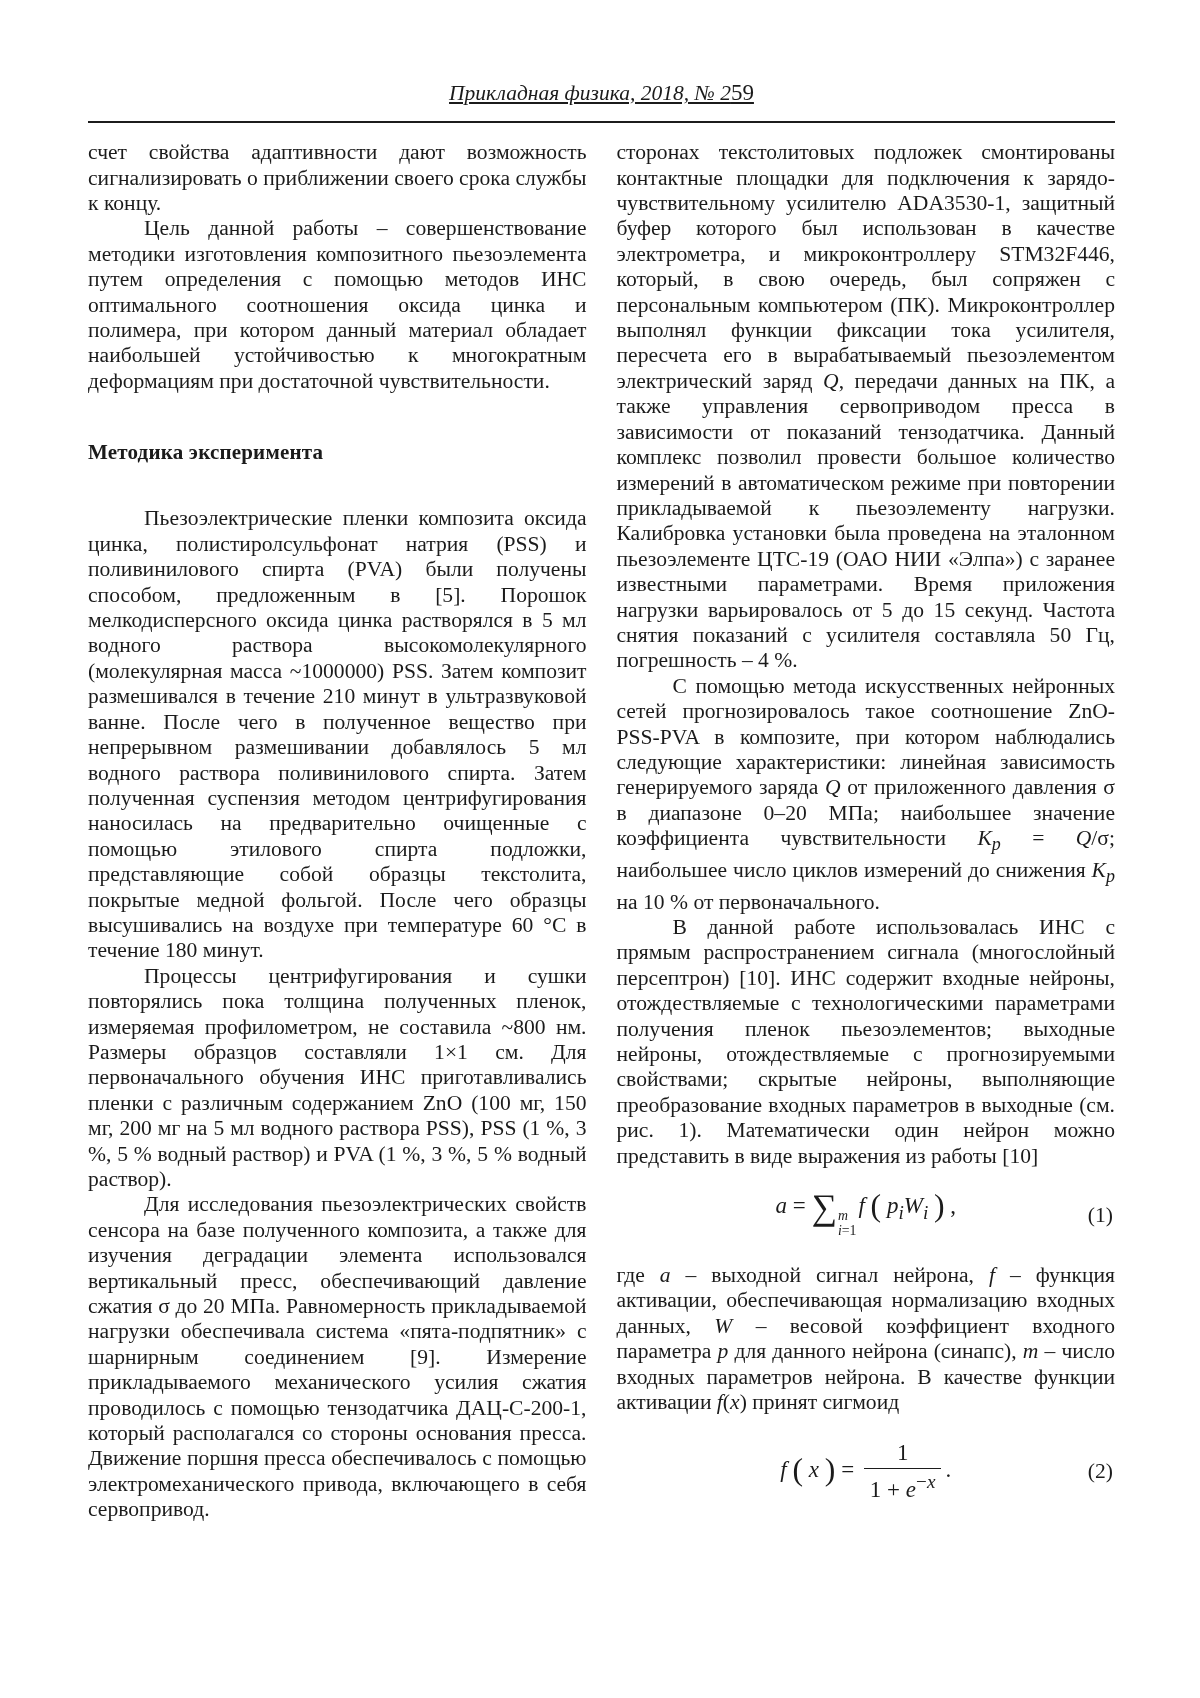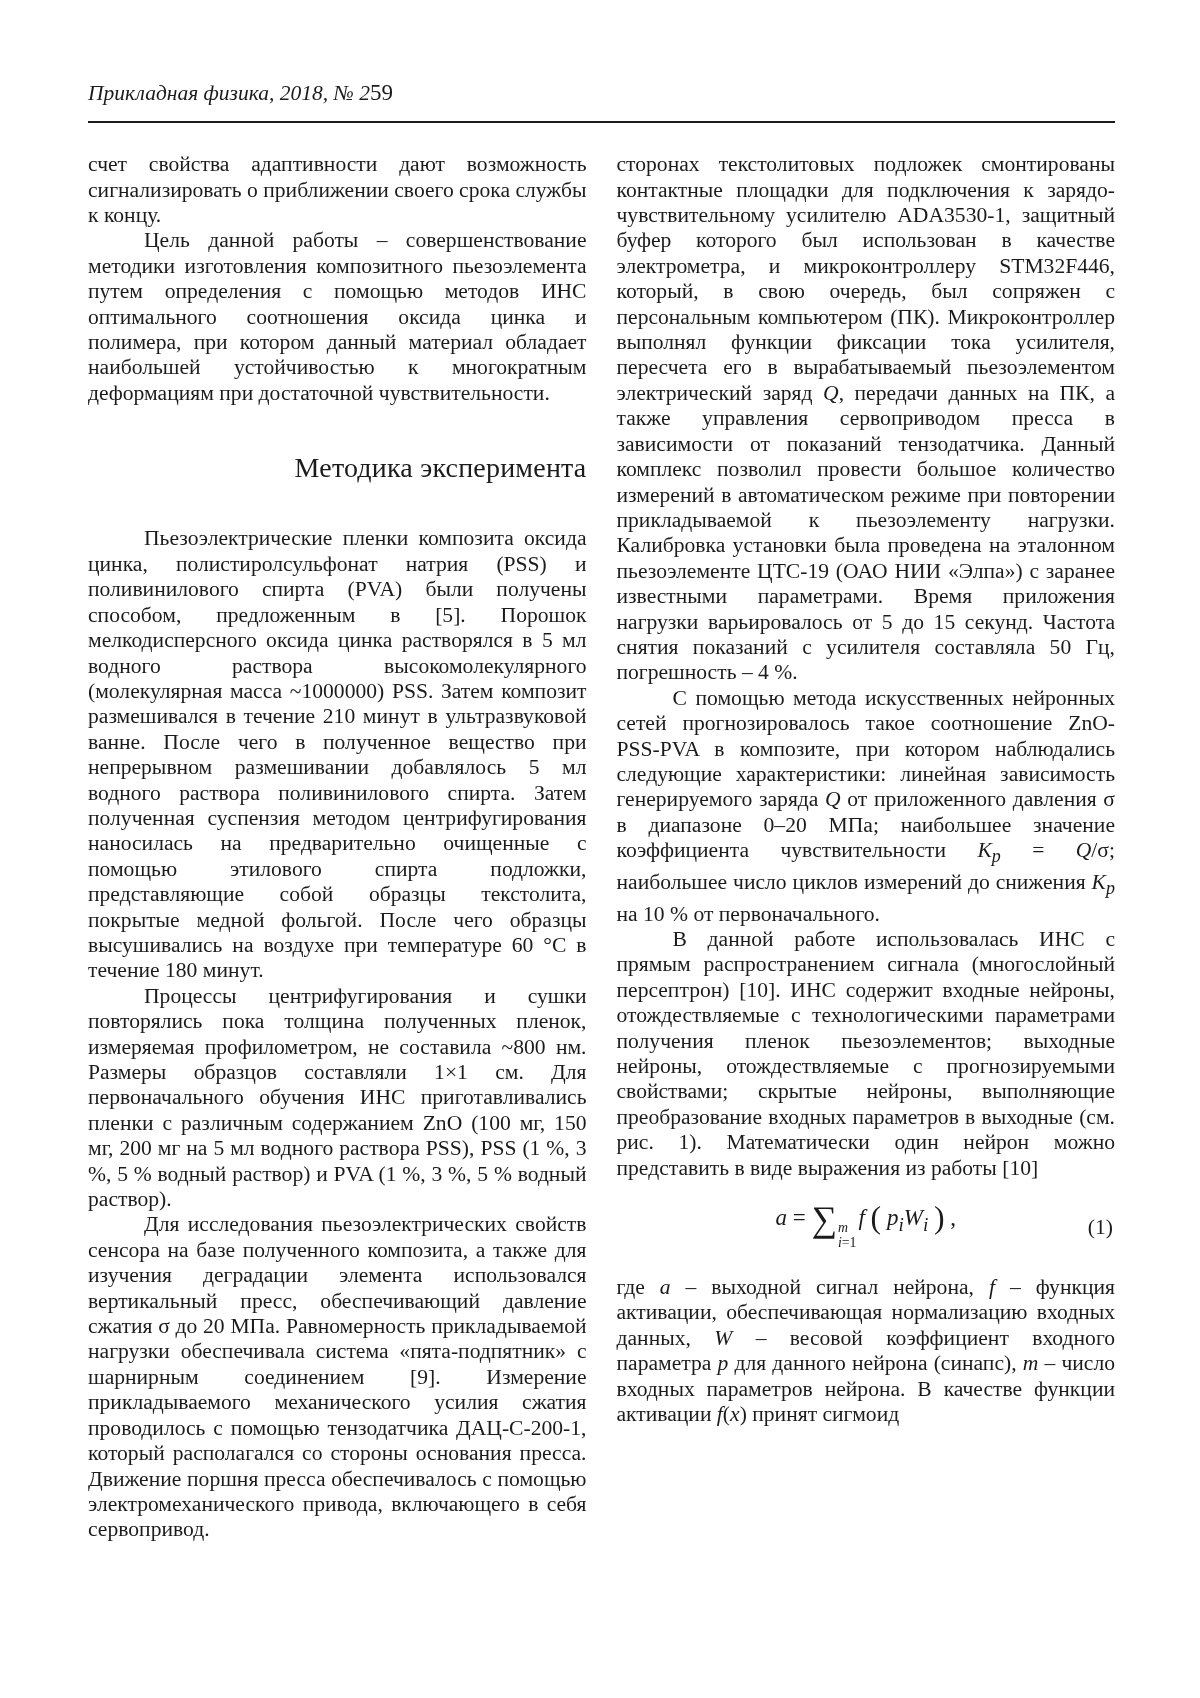--- a/index.html
+++ b/index.html
@@ -7,31 +7,31 @@
     position:relative;
     width:1200px;height:1698px;
     box-sizing:border-box;
     padding:80px 85px 0 88px;
     background:#ffffff;
     color:#1b1b1b;
     font-family:"Liberation Serif", serif;
     overflow:hidden;
   }
   .running-head{
-    display:flex;justify-content:flex-start;align-items:baseline;
-    font-style:italic;font-size:21.5px;line-height:1.1;
+    display:flex;justify-content:center;align-items:baseline;
+    font-style:italic;font-size:21.5px;line-height:1.1;text-decoration:underline;
   }
   .running-head .pagenum{font-style:normal;font-size:23px;}
   .head-rule{height:2.6px;background:#1c1c1c;margin-top:15px;}
   .columns{display:flex;gap:30px;margin-top:17px;}
-  .col{flex:1;min-width:0;font-size:21.6px;line-height:25.4px;text-align:justify;margin-top:12px;}
+  .col{flex:1;min-width:0;font-size:21.6px;line-height:25.4px;text-align:justify;}
   .col p{margin:0;}
   .ind{text-indent:56px;}
   h2.section{
-    text-align:right;font-weight:400;font-size:28px;line-height:1.15;
+    text-align:left;font-weight:700;font-size:21px;line-height:1.15;
     margin:46px 0 42px;letter-spacing:0.2px;
   }
   .eq{
     position:relative;display:flex;align-items:center;justify-content:center;
     margin:24px 0;text-indent:0;
   }
   .eq-body{font-size:23px;white-space:nowrap;}
   .eq-num{position:absolute;right:2px;top:50%;transform:translateY(-50%);font-size:21.6px;}
   .sigma{font-size:1.55em;vertical-align:-0.18em;font-style:normal;}
   .sumlim{
@@ -77,17 +77,24 @@
       <div class="eq">
         <span class="eq-body"><i>a</i> = <span class="sigma">∑</span><span class="sumlim">
               <span><i>m</i></span>
               <span><i>i</i>=1</span>
             </span><i>f</i> <span class="bigp">(</span> <i>p<sub>i</sub>W<sub>i</sub></i> <span class="bigp">)</span> ,</span>
         <span class="eq-num">(1)</span>
       </div>
 
       <p>где <i>a</i> – выходной сигнал нейрона, <i>f</i> – функция активации, обеспечивающая нормализацию входных данных, <i>W</i> – весовой коэффициент входного параметра <i>p</i> для данного нейрона (синапс), <i>m</i> – число входных параметров нейрона. В качестве функции активации <i>f</i>(<i>x</i>) принят сигмоид</p>
 
+      <div class="eq">
+        <span class="eq-body"><i>f</i> <span class="bigp">(</span> <i>x</i> <span class="bigp">)</span> = <span class="frac">
+              <span class="fnum">1</span>
+              <span class="fden">1 + <i>e</i><sup>−<i>x</i></sup></span>
+            </span>.</span>
+        <span class="eq-num">(2)</span>
+      </div>
 
     </section>
 
   </main>
 </div>
 
 </body></html>

